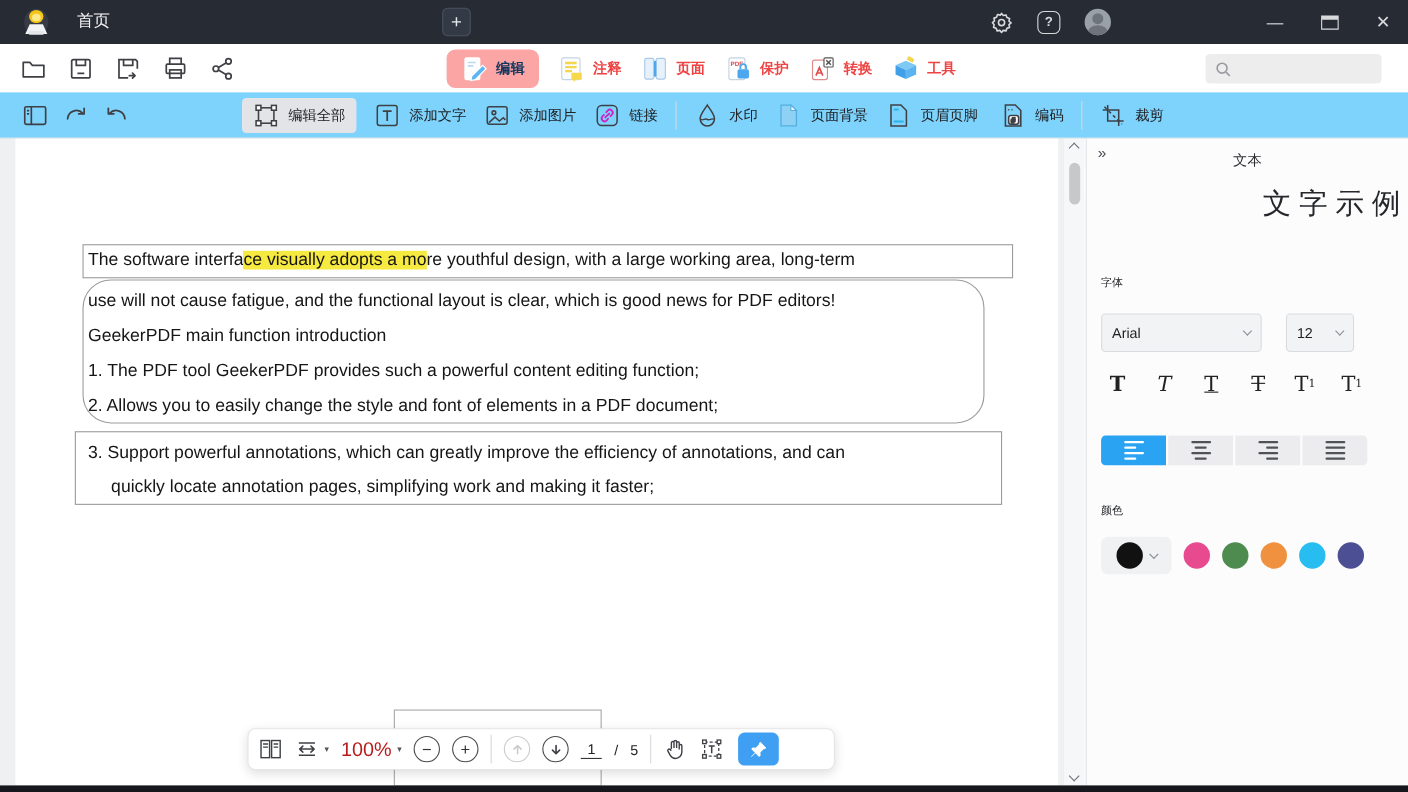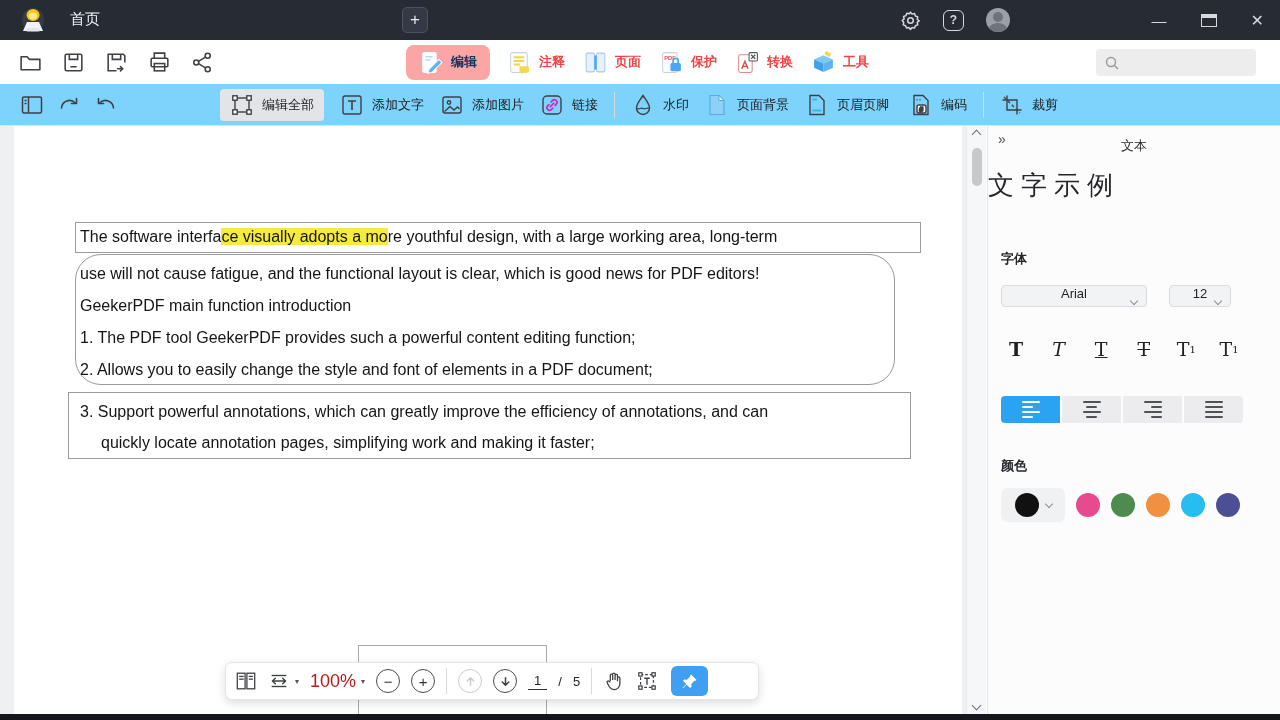--- a/index.html
+++ b/index.html
@@ -85,26 +85,26 @@
   .circ.disabled { border-color:#cbcccf; color:#cbcccf; }
   .pgnum { font-size:13px; color:#222; border-bottom:1px solid #333; padding:0 6px 1px; }
   .pgsep,.pgtot { font-size:13px; color:#222; }
   .pinbtn { width:37px; height:30px; background:#3f9ff2; border-radius:6px;
             display:flex; align-items:center; justify-content:center; margin-left:2px; }
 
   
   .panel { position:absolute; left:987px; top:126px; right:0; bottom:6px; background:#fcfcfd; border-left:1px solid #e2e3e5; }
   .collapse { position:absolute; left:10px; top:5px; color:#4a4d52; font-size:14px; letter-spacing:-1px; }
   .p-title { position:absolute; left:0; right:0; top:11px; text-align:center; font-size:13px; color:#2b2c30; }
-  .preview { position:absolute; left:0; right:0; top:42px; text-align:left;
+  .preview { position:absolute; left:0; right:0; top:42px; text-align:right;
              font-family:"DejaVu Serif", serif; font-size:26px; letter-spacing:7px; color:#26272b; }
-  .sec-label { position:absolute; left:13px; font-size:13px; font-weight:bold; color:#26272b; }
+  .sec-label { position:absolute; left:13px; font-size:10px; font-weight:normal; color:#26272b; }
   .lb-font { top:124px; } .lb-color { top:331px; }
-  .sel { position:absolute; height:22px; background:#f2f3f5; border:1px solid #d9dbde; border-radius:4px;
-         display:flex; align-items:center; padding:0 9px; font-size:13px; color:#222;flex-direction:column; }
+  .sel { position:absolute; height:35px; background:#f2f3f5; border:1px solid #d9dbde; border-radius:4px;
+         display:flex; align-items:center; padding:0 9px; font-size:13px; color:#222; }
   .sel .chev { margin-left:auto; border-color:#8b8e93; width:6px; height:6px; transform:rotate(45deg); margin-top:-3px; }
   .sel-font { left:13px; top:159px; width:146px; }
   .sel-size { left:181px; top:159px; width:62px; }
   .style-row { position:absolute; left:13px; right:36px; top:208px; display:flex; justify-content:space-between; }
   .stybtn { width:30px; height:30px; display:flex; align-items:center; justify-content:center;
             font-family:"DejaVu Serif", serif; font-size:19px; color:#222; }
   .stybtn sup,.stybtn sub { font-size:10px; }
   .align-row { position:absolute; left:13px; top:270px; display:flex; gap:2px; }
   .alseg { width:59px; height:27px; background:#ececee; display:flex; align-items:center; justify-content:center; }
   .alseg.first { border-radius:4px 0 0 4px; } .alseg.last { border-radius:0 4px 4px 0; }

